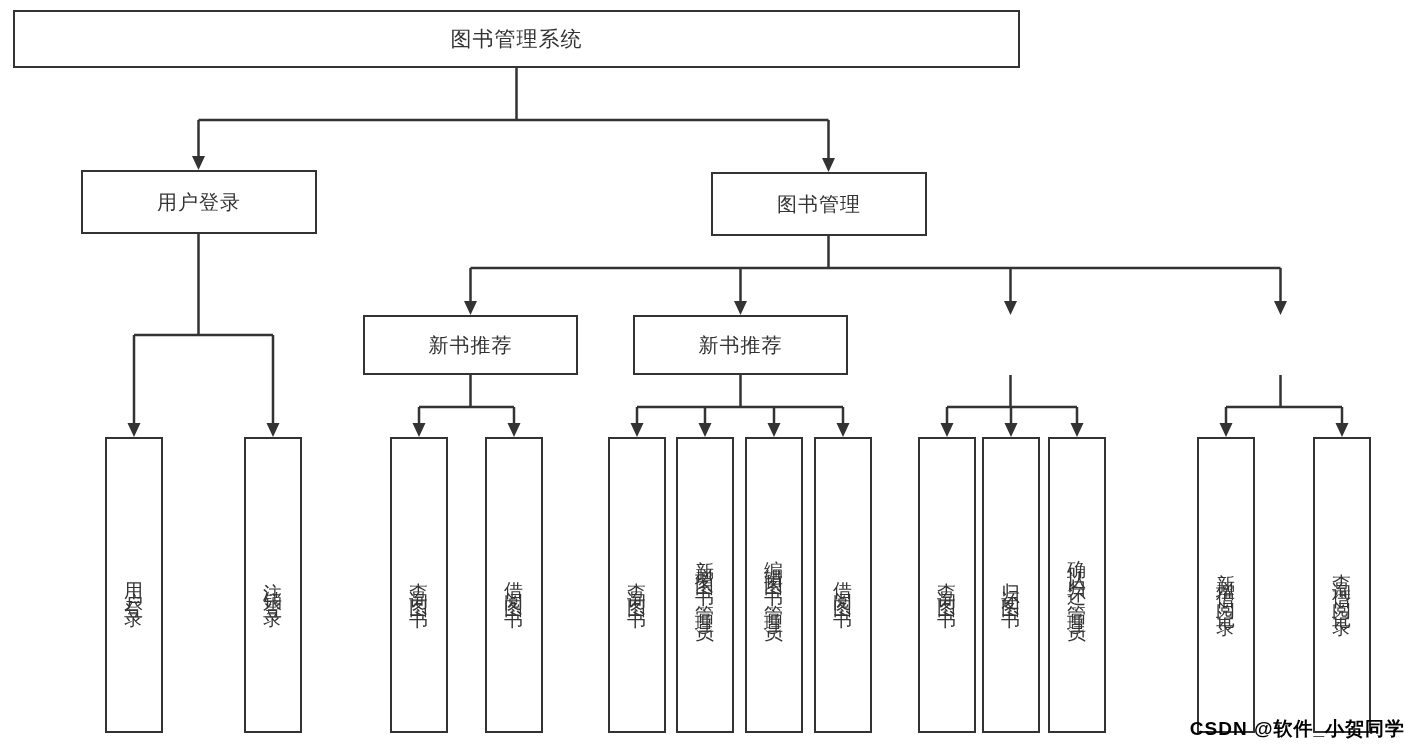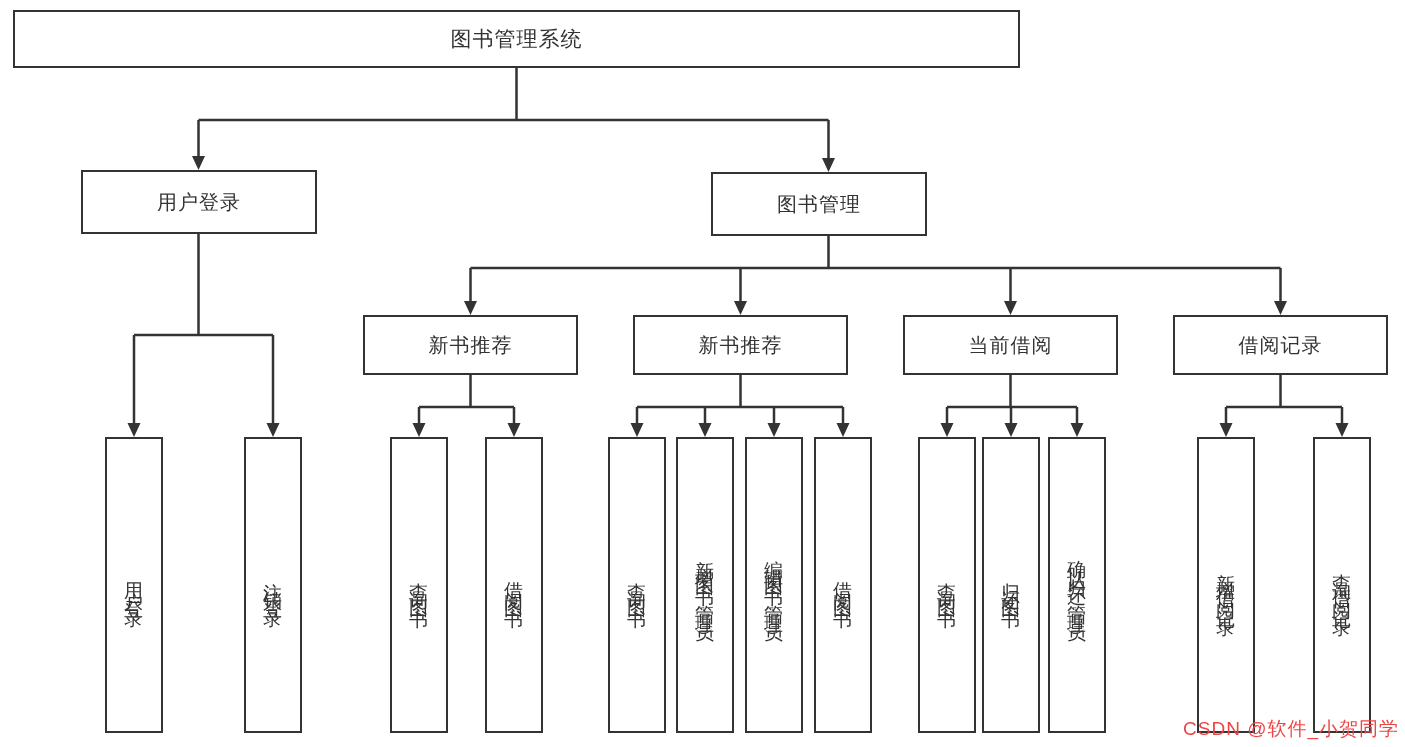--- a/index.html
+++ b/index.html
@@ -58,26 +58,27 @@
   .p-c6  { left: 676px; }
   .p-c7  { left: 745px; }
   .p-c8  { left: 814px; }
   .p-c9  { left: 918px; }
   .p-c10 { left: 982px; }
   .p-c11 { left: 1048px; }
   .p-c12 { left: 1197px; }
   .p-c13 { left: 1313px; }
   .watermark {
     position: absolute;
-    right: 6px;
+    right: 0;
     bottom: 5px;
     font-size: 19px;
-    color: #ef4444;
+    color: #000000;
     letter-spacing: 1px;
     white-space: nowrap;
+    font-weight: bold;
   }
 </style>
 </head>
 <body>
 
 <div class="canvas">
 
   <svg class="connectors" viewBox="0 0 1405 747" xmlns="http://www.w3.org/2000/svg" aria-hidden="true">
     <g stroke="#333333" stroke-width="2.5" fill="none">
       <path d="M516.5 68V121
@@ -137,22 +138,20 @@
     </g>
   </svg>
 
   <div class="hbox root-box p-root">图书管理系统</div>
 
   <div class="hbox p-login">用户登录</div>
   <div class="hbox p-mgmt">图书管理</div>
 
   <div class="hbox p-l3 p-newbooks">新书推荐</div>
   <div class="hbox p-l3 p-borrowing">新书推荐</div>
-  <div class="hbox p-l3 p-current">当前借阅</div>
-  <div class="hbox p-l3 p-records">借阅记录</div>
 
   <div class="vbox p-c1">用户登录</div>
   <div class="vbox p-c2">注销登录</div>
 
   <div class="vbox p-c3">查询图书</div>
   <div class="vbox p-c4">借阅图书</div>
 
   <div class="vbox p-c5">查询图书</div>
   <div class="vbox p-c6">新增图书（管理员）</div>
   <div class="vbox p-c7">编辑图书（管理员）</div>

